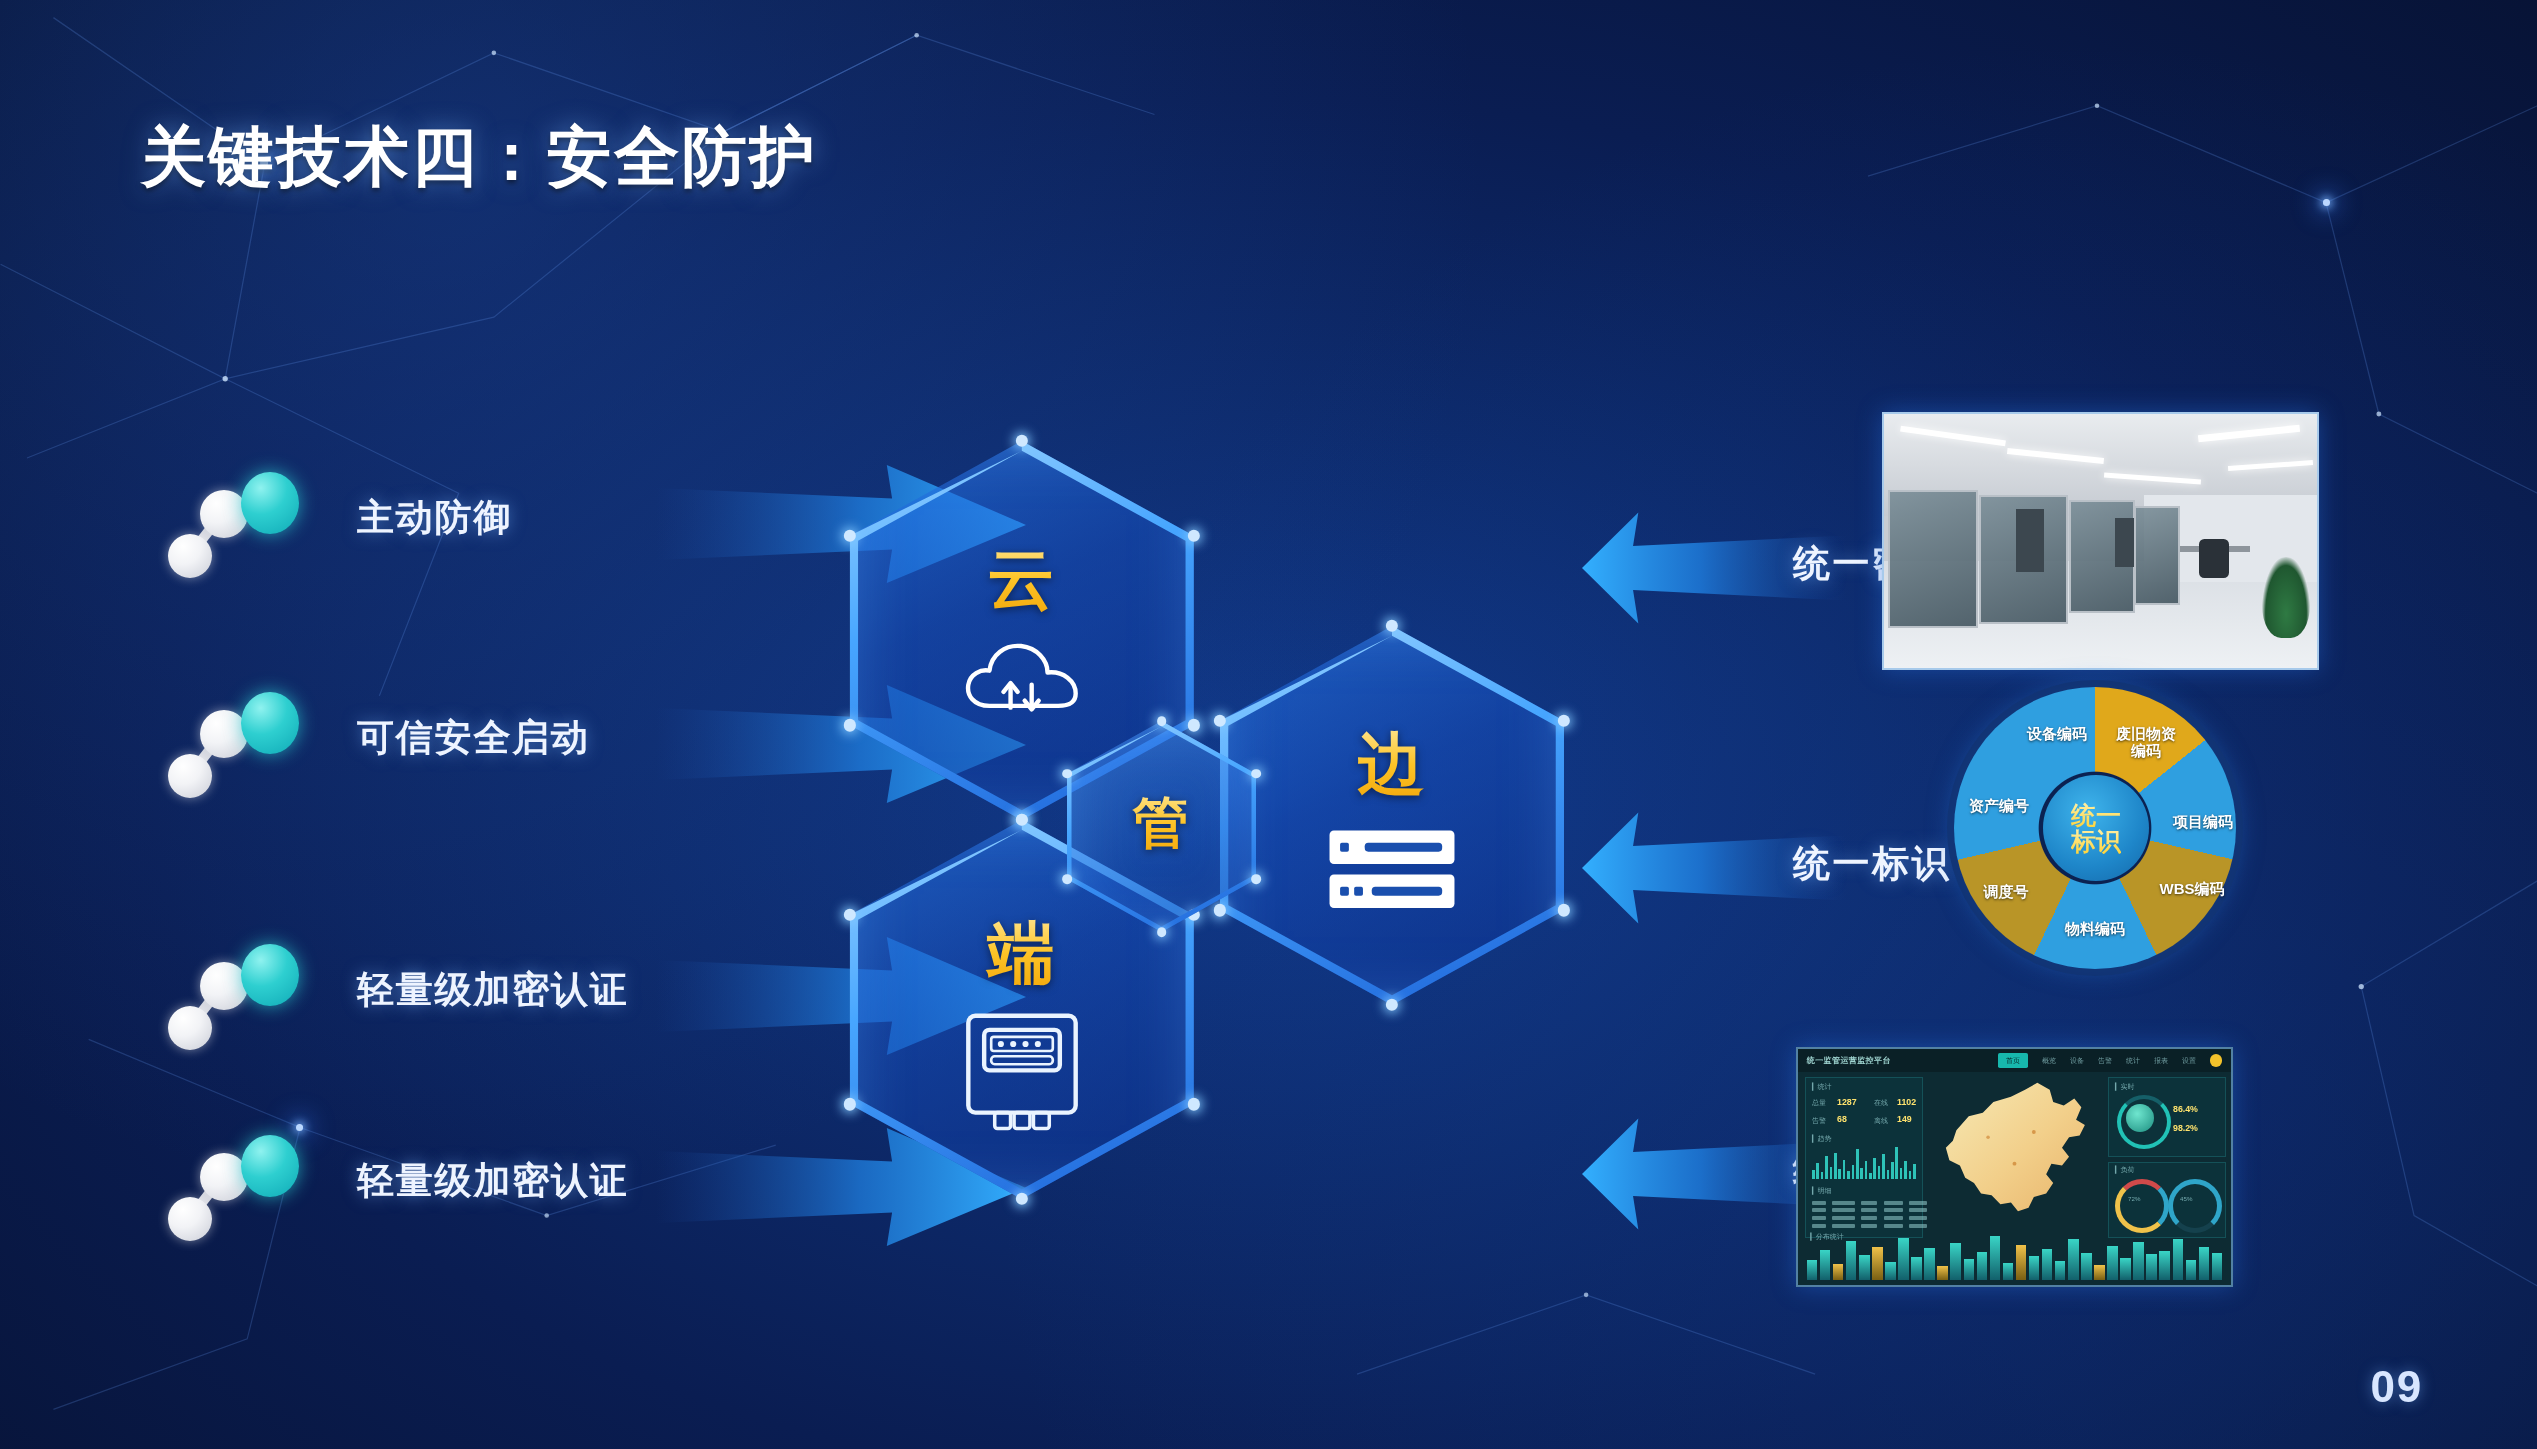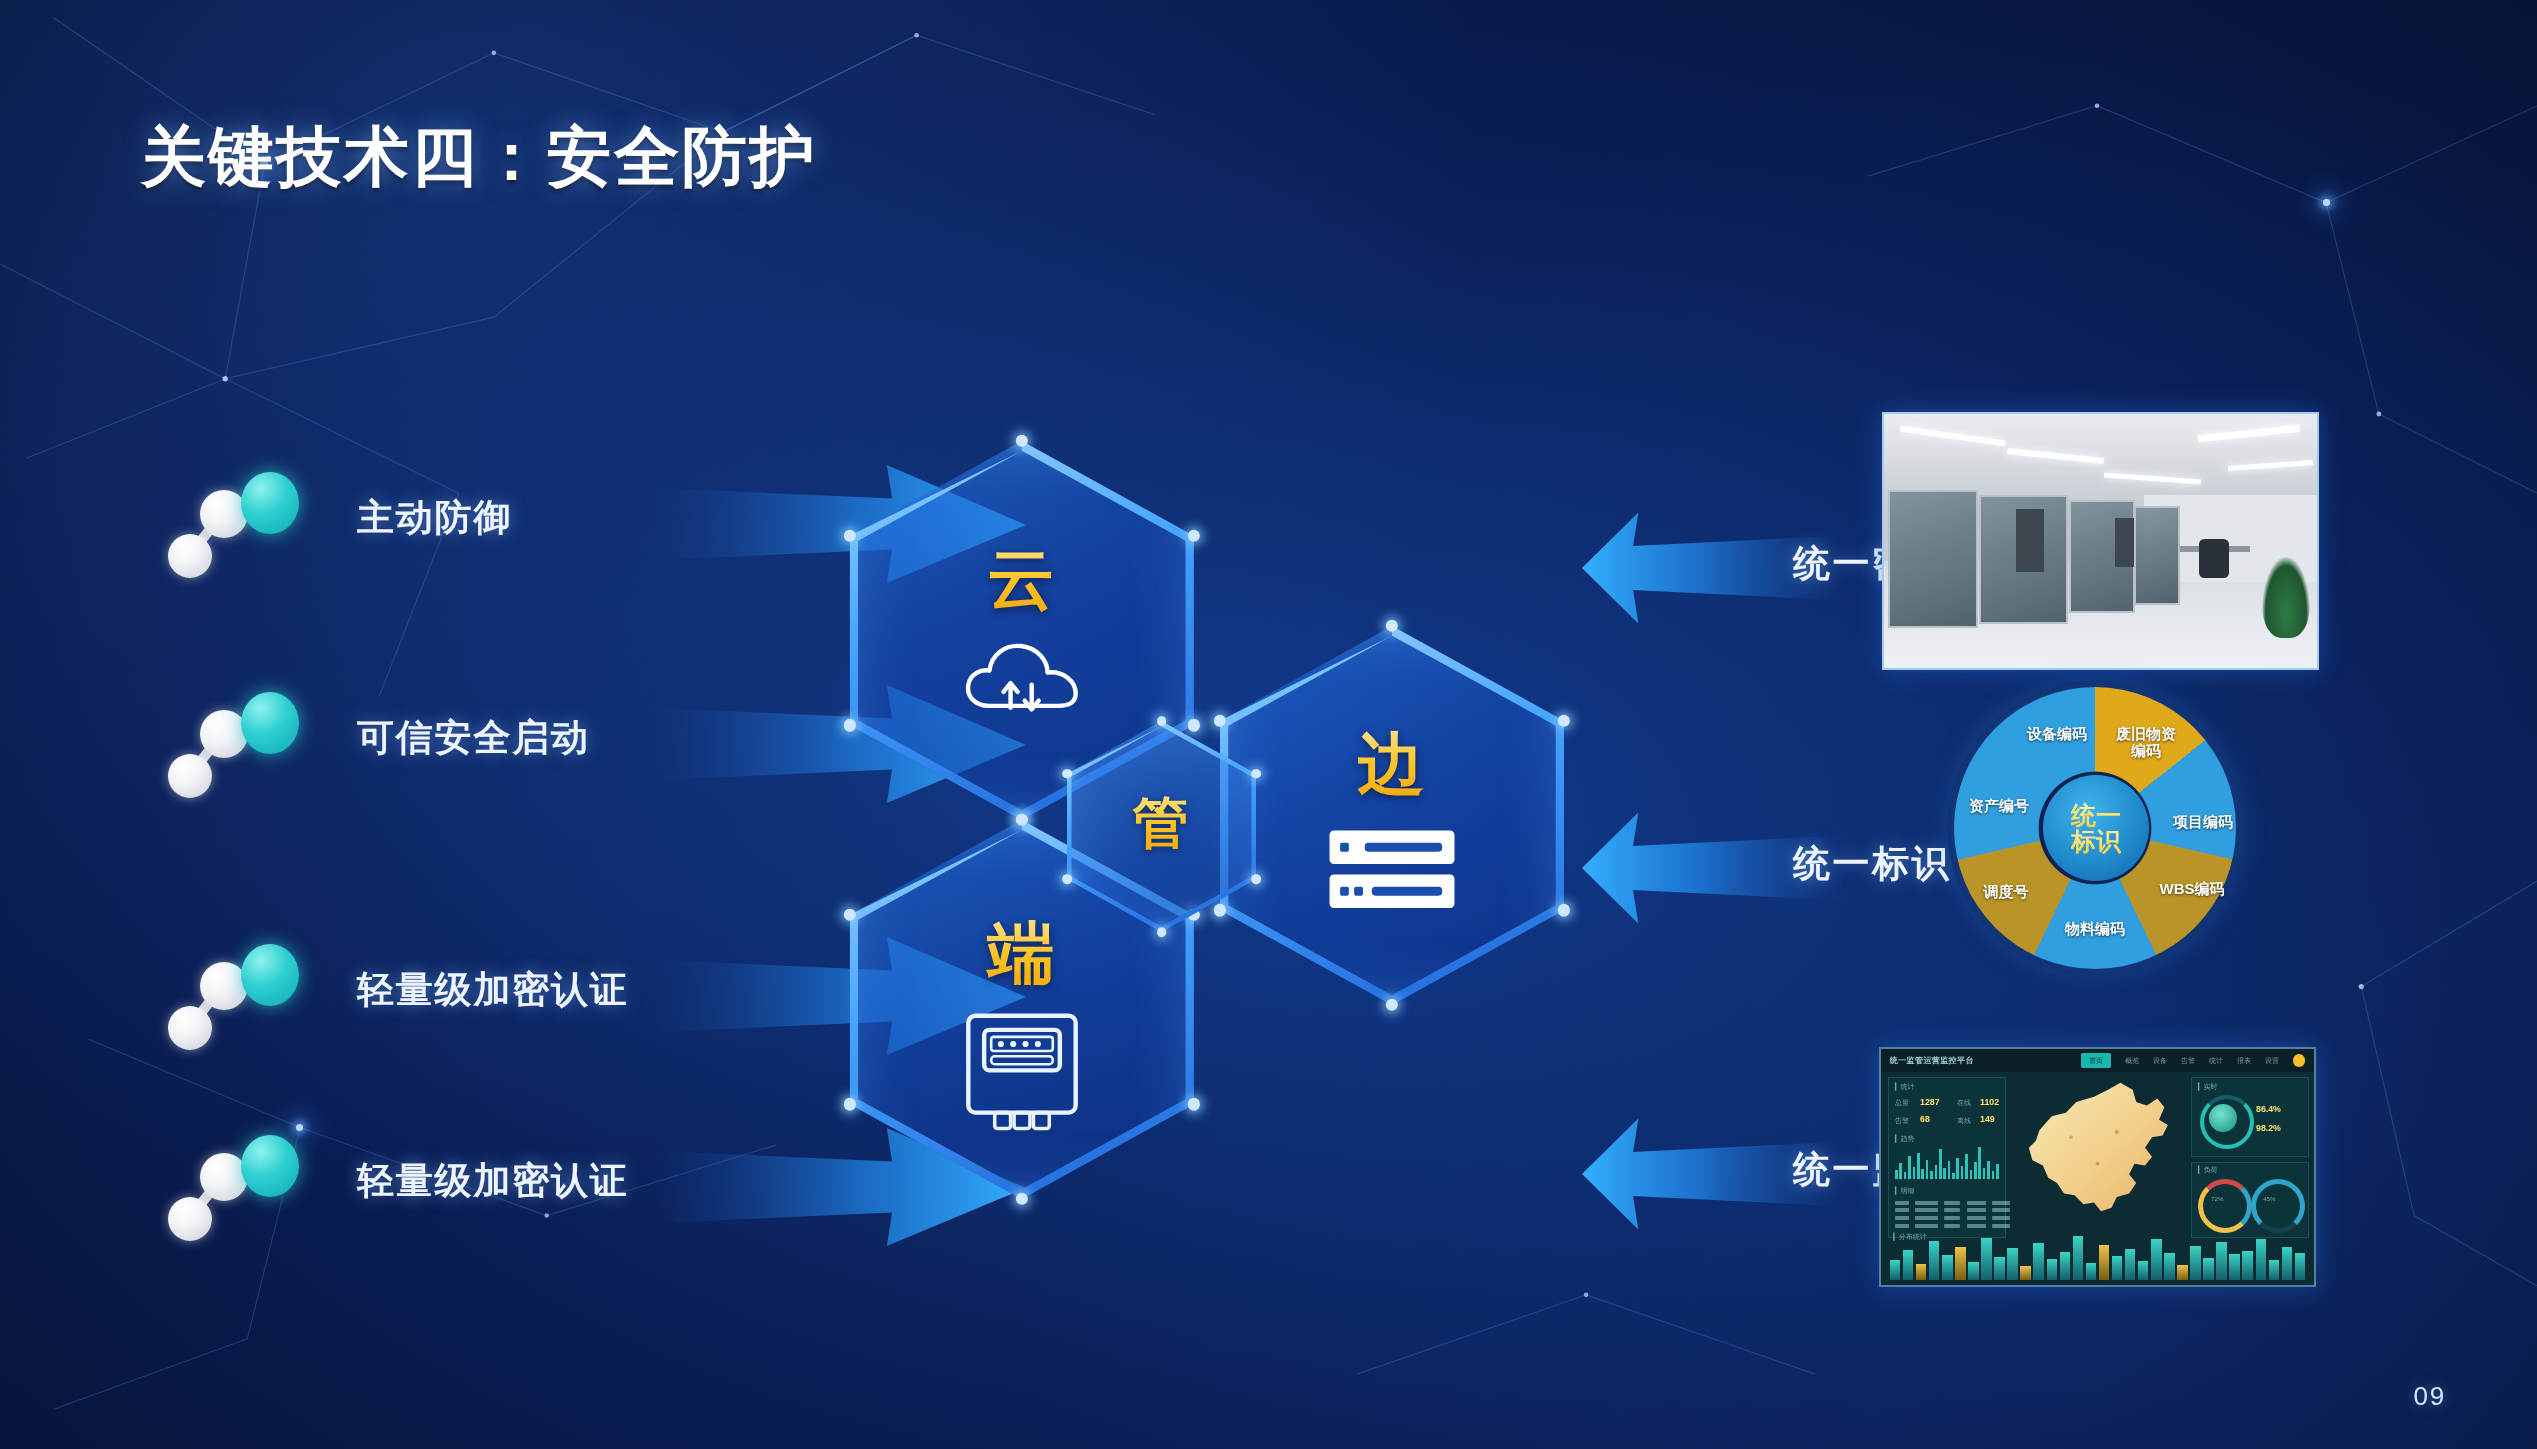--- a/index.html
+++ b/index.html
@@ -130,41 +130,41 @@
     box-shadow:0 0 0 7px rgba(18,52,115,.85), 0 0 26.4px rgba(40,120,220,.55);}
   #donut-hole{position:absolute;left:122px;top:90px;width:106px;height:106px;border-radius:50%;
     background:radial-gradient(circle at 42% 34%,#3fb4ec 0%,#1e86c9 60%,#1467a8 100%);
     display:flex;flex-direction:column;align-items:center;justify-content:center;}
   #donut-hole span{font-size:25px;font-weight:bold;line-height:1.05;
     background:linear-gradient(180deg,#fff0a8,#ffd43a);-webkit-background-clip:text;background-clip:text;color:transparent;}
   .seg-label{position:absolute;color:#ffffff;font-size:15px;font-weight:bold;line-height:1.1;
     text-align:center;text-shadow:0 0.9px 2.6px rgba(0,0,0,.65);width:74px;}
 
   
-  #dashboard{left:1879px;top:1047px;width:433px;height:236px;background:#0d2b33;overflow:hidden;text-decoration:underline;}
+  #dashboard{left:1796px;top:1047px;width:433px;height:236px;background:#0d2b33;overflow:hidden;text-decoration:underline;}
   .dash-bar{position:absolute;left:0;top:0;width:100%;height:23px;background:#0a2026;
     display:flex;align-items:center;gap:14px;padding:0 8.8px;box-sizing:border-box;}
   .dash-title{color:#9fd4d0;font-size:8px;font-weight:bold;letter-spacing:0.4px;}
   .dash-tab{color:#6f9b9f;font-size:7px;}
   .dash-tab.active{background:#17b8ad;color:#04262a;padding:2.6px 8px;border-radius:1.8px;}
   .dash-panel{position:absolute;background:rgba(12,54,62,.75);border:0.9px solid rgba(30,120,126,.45);}
   .kpi{position:absolute;color:#ffe36e;font-size:8.8px;font-weight:bold;}
   .kpi-k{position:absolute;color:#74a8ac;font-size:7px;}
   .spark{position:absolute;display:flex;align-items:flex-end;gap:1.8px;}
   .spark i{display:block;width:2.6px;background:#2ec3b8;}
   .tbl-row{position:absolute;display:flex;gap:6.2px;}
   .tbl-row b{display:block;height:3.5px;background:rgba(150,205,205,.55);border-radius:0.9px;}
   .ring{position:absolute;border-radius:50%;}
   .botbars{position:absolute;left:8.8px;right:8.8px;bottom:5.3px;height:53px;display:flex;align-items:flex-end;gap:2.6px;}
   .botbars i{display:block;flex:1;background:linear-gradient(180deg,#39d5c6,#12606b);}
   #china-map{position:absolute;left:132px;top:30px;width:176px;height:150px;}
 
   
-  #pagenum{position:absolute;right:92px;bottom:37px;color:#d8e6ff;font-size:26px;letter-spacing:1.8px;
-    text-shadow:0 0 14px rgba(120,180,255,.5);}
+  #pagenum{position:absolute;right:115px;bottom:37px;color:#d8e6ff;font-size:44px;letter-spacing:1.8px;
+    text-shadow:0 0 14px rgba(120,180,255,.5);font-weight:bold;}
 </style>
 </head>
 <body>
 
 <div id="slide">
 
   <div class="constellation">
     <svg width="2538" height="1449" style="position:absolute;inset:0;" viewBox="0 0 2880 1645">
       <g stroke="#6fa6ff" stroke-opacity="0.22" stroke-width="1.4" fill="none">
         <path d="M60,20 L300,185 L255,430 L30,520"></path>

